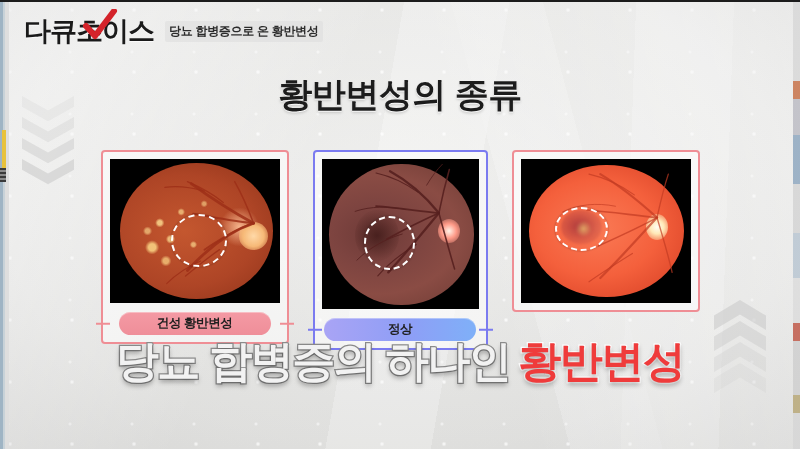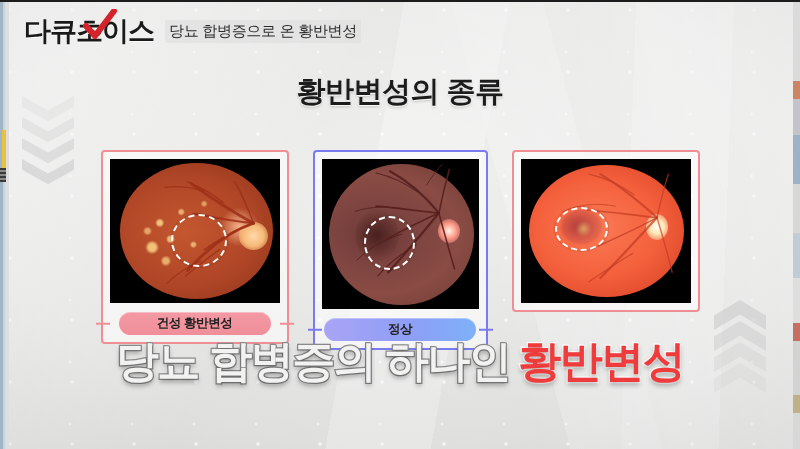--- a/index.html
+++ b/index.html
@@ -139,38 +139,38 @@
   }
   .logo-check {
     position: absolute;
     left: 58px;
     top: -9px;
     width: 36px;
     height: 32px;
     pointer-events: none;
   }
   .logo-sub {
-    font-size: 15px;
-    font-weight: 400;
+    font-size: 12px;
+    font-weight: 700;
     color: #2b2b2b;
     letter-spacing: -0.3px;
     background: rgba(220,220,220,0.55);
     padding: 2px 4px;
     border-radius: 2px;
     white-space: nowrap;
   }
 
   
   .main-title {
     position: absolute;
     top: 72px;
     left: 0;
     right: 0;
     text-align: center;
-    font-size: 29px;
+    font-size: 34px;
     font-weight: 800;
     color: #1c1c1c;
     letter-spacing: -0.5px;
     text-shadow:
       0 1px 0 rgba(255,255,255,0.85),
       0 2px 3px rgba(0,0,0,0.18);
   }
 
   
   .cards {

